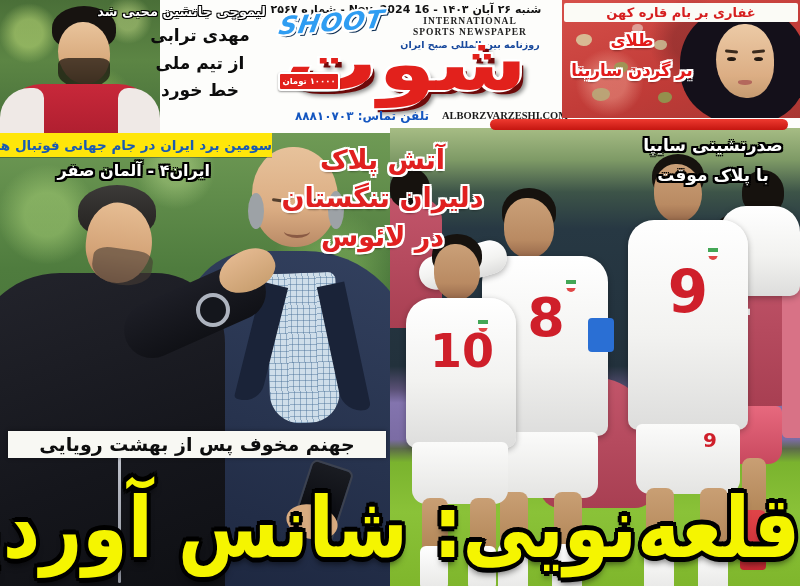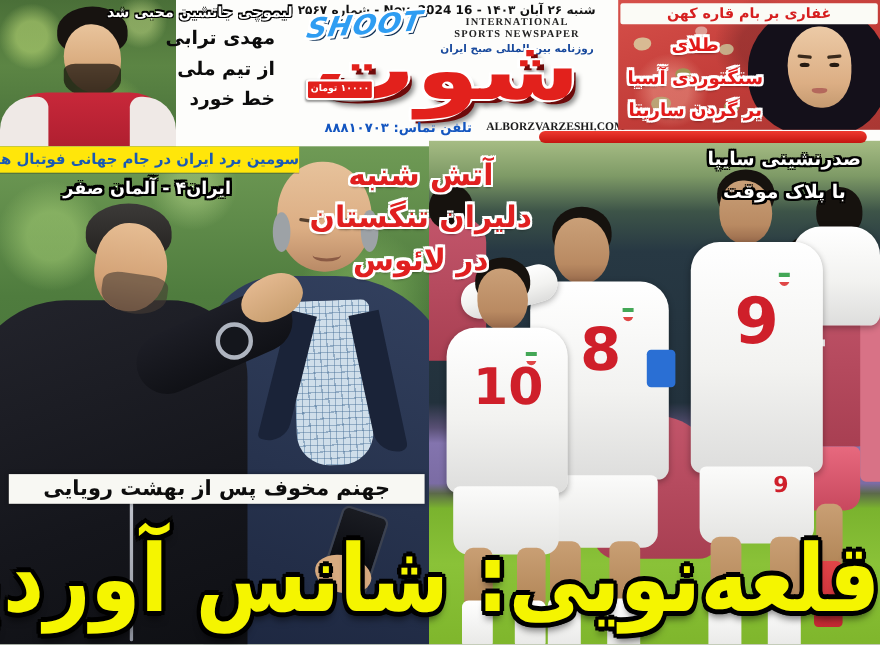--- a/index.html
+++ b/index.html
@@ -23,21 +23,21 @@
       radial-gradient(circle at 80% 15%,rgba(220,240,150,.4) 0 10px,transparent 24px),
       radial-gradient(circle at 60% 80%,rgba(150,190,90,.5) 0 18px,transparent 40px),
       linear-gradient(180deg,#4a6f38 0%,#5c8544 45%,#47703a 100%);}
   .tl-hair{left:52px;top:6px;width:64px;height:44px;background:#171310;border-radius:50% 50% 40% 40%;}
   .tl-face{left:58px;top:22px;width:52px;height:62px;background:linear-gradient(180deg,#e9c49c 0%,#d9ab7e 60%,#9c7a55 100%);border-radius:48% 52% 46% 54%;}
   .tl-beard{left:58px;top:58px;width:52px;height:30px;background:rgba(25,18,12,.72);border-radius:20% 20% 50% 50%;}
   .tl-jersey{left:2px;top:84px;width:156px;height:49px;background:linear-gradient(180deg,#c8283a 0%,#b01f30 100%);border-radius:40px 40px 0 0;}
   .tl-shoulder-l{left:0px;top:88px;width:44px;height:45px;background:#efe9e6;border-radius:30px 10px 0 0;}
   .tl-shoulder-r{left:118px;top:88px;width:42px;height:45px;background:#efe9e6;border-radius:10px 30px 0 0;}
   .tl-kicker{left:88px;top:3px;width:162px;height:18px;color:#fff;font-size:13px;font-weight:900;text-align:center;line-height:18px;z-index:5;margin-left:16px;}
-  .tl-titles{left:150px;top:22px;width:100px;color:#0c0c0c;font-size:17px;font-weight:900;text-align:right;line-height:1.62;z-index:4;}
+  .tl-titles{left:150px;top:22px;width:100px;color:#0c0c0c;font-size:17px;font-weight:900;text-align:center;line-height:1.62;z-index:4;}
 
   
   .masthead{left:250px;top:0;width:312px;height:133px;}
   .mh-date{left:0;top:3px;width:312px;text-align:center;font-size:11px;font-weight:700;color:#111;}
   .mh-tagline{left:128px;top:16px;width:184px;text-align:center;}
   .mh-tag-en{font-family:"Liberation Serif",serif;font-size:9.5px;font-weight:700;letter-spacing:1px;color:#222;line-height:1.15;}
   .mh-tag-fa{font-size:9.5px;font-weight:900;color:#17489c;margin-top:1px;}
   .mh-logo-fa{left:0;top:18px;width:312px;text-align:center;font-size:76px;line-height:92px;font-weight:900;color:#e2211c;
     transform:scaleX(1.22);transform-origin:center;
     text-shadow:-2px -2px 0 #fff,2px -2px 0 #fff,-2px 2px 0 #fff,3px 4px 0 #6e0a0a,5px 6px 4px rgba(0,0,0,.45);}
@@ -177,21 +177,20 @@
     <div class="abs tr-face">
       <div class="tr-brow" style="left:9px;top:26px;transform:rotate(6deg);"></div>
       <div class="tr-brow" style="right:9px;top:26px;transform:rotate(-6deg);"></div>
       <div class="tr-eye" style="left:11px;top:33px;"></div>
       <div class="tr-eye" style="right:11px;top:33px;"></div>
       <div class="tr-lips" style="left:22px;top:56px;"></div>
     </div>
     <div class="abs tr-kicker rtl nowrap">غفاری بر بام قاره کهن</div>
     <div class="abs tr-titles rtl">
       <div class="stroke-w nowrap">طلای</div>
-      <div class="stroke-w nowrap">سنگنوردی آسیا</div>
       <div class="stroke-w nowrap">بر گردن سارینا</div>
     </div>
   </div>
   <div class="abs tr-redbar"></div>
 
   <div class="abs lphoto">
     <div class="abs mB-suit"></div>
     <div class="abs mB-shirt"></div>
     <div class="abs mB-lapel-l"></div>
     <div class="abs mB-lapel-r"></div>
@@ -266,21 +265,21 @@
     <div class="flagcrest" style="left:88px;top:192px;"></div>
     <div class="pl-num" style="left:30px;top:196px;width:84px;font-size:46px;">10</div>
     <div class="pl-shorts" style="left:22px;top:314px;width:96px;height:62px;"></div>
     <div class="pl-leg" style="left:32px;top:370px;width:26px;height:56px;"></div>
     <div class="pl-leg" style="left:80px;top:370px;width:26px;height:56px;"></div>
     <div class="pl-sock" style="left:30px;top:418px;width:28px;height:42px;"></div>
     <div class="pl-sock" style="left:78px;top:418px;width:28px;height:42px;"></div>
   </div>
 
   <div class="abs center-red rtl">
-    <div class="stroke-w nowrap">آتش شنبه</div>
+    <div class="stroke-w nowrap">آتش پلاک</div>
     <div class="stroke-w nowrap">دلیران تنگستان</div>
     <div class="stroke-w nowrap">در لائوس</div>
   </div>
 
   <div class="abs right-white rtl">
     <div class="stroke-b nowrap">صدرنشینی سایپا</div>
     <div class="stroke-b nowrap">با پلاک موقت</div>
   </div>
 
   <div class="abs bottom-kicker rtl nowrap">جهنم مخوف پس از بهشت رویایی</div>

